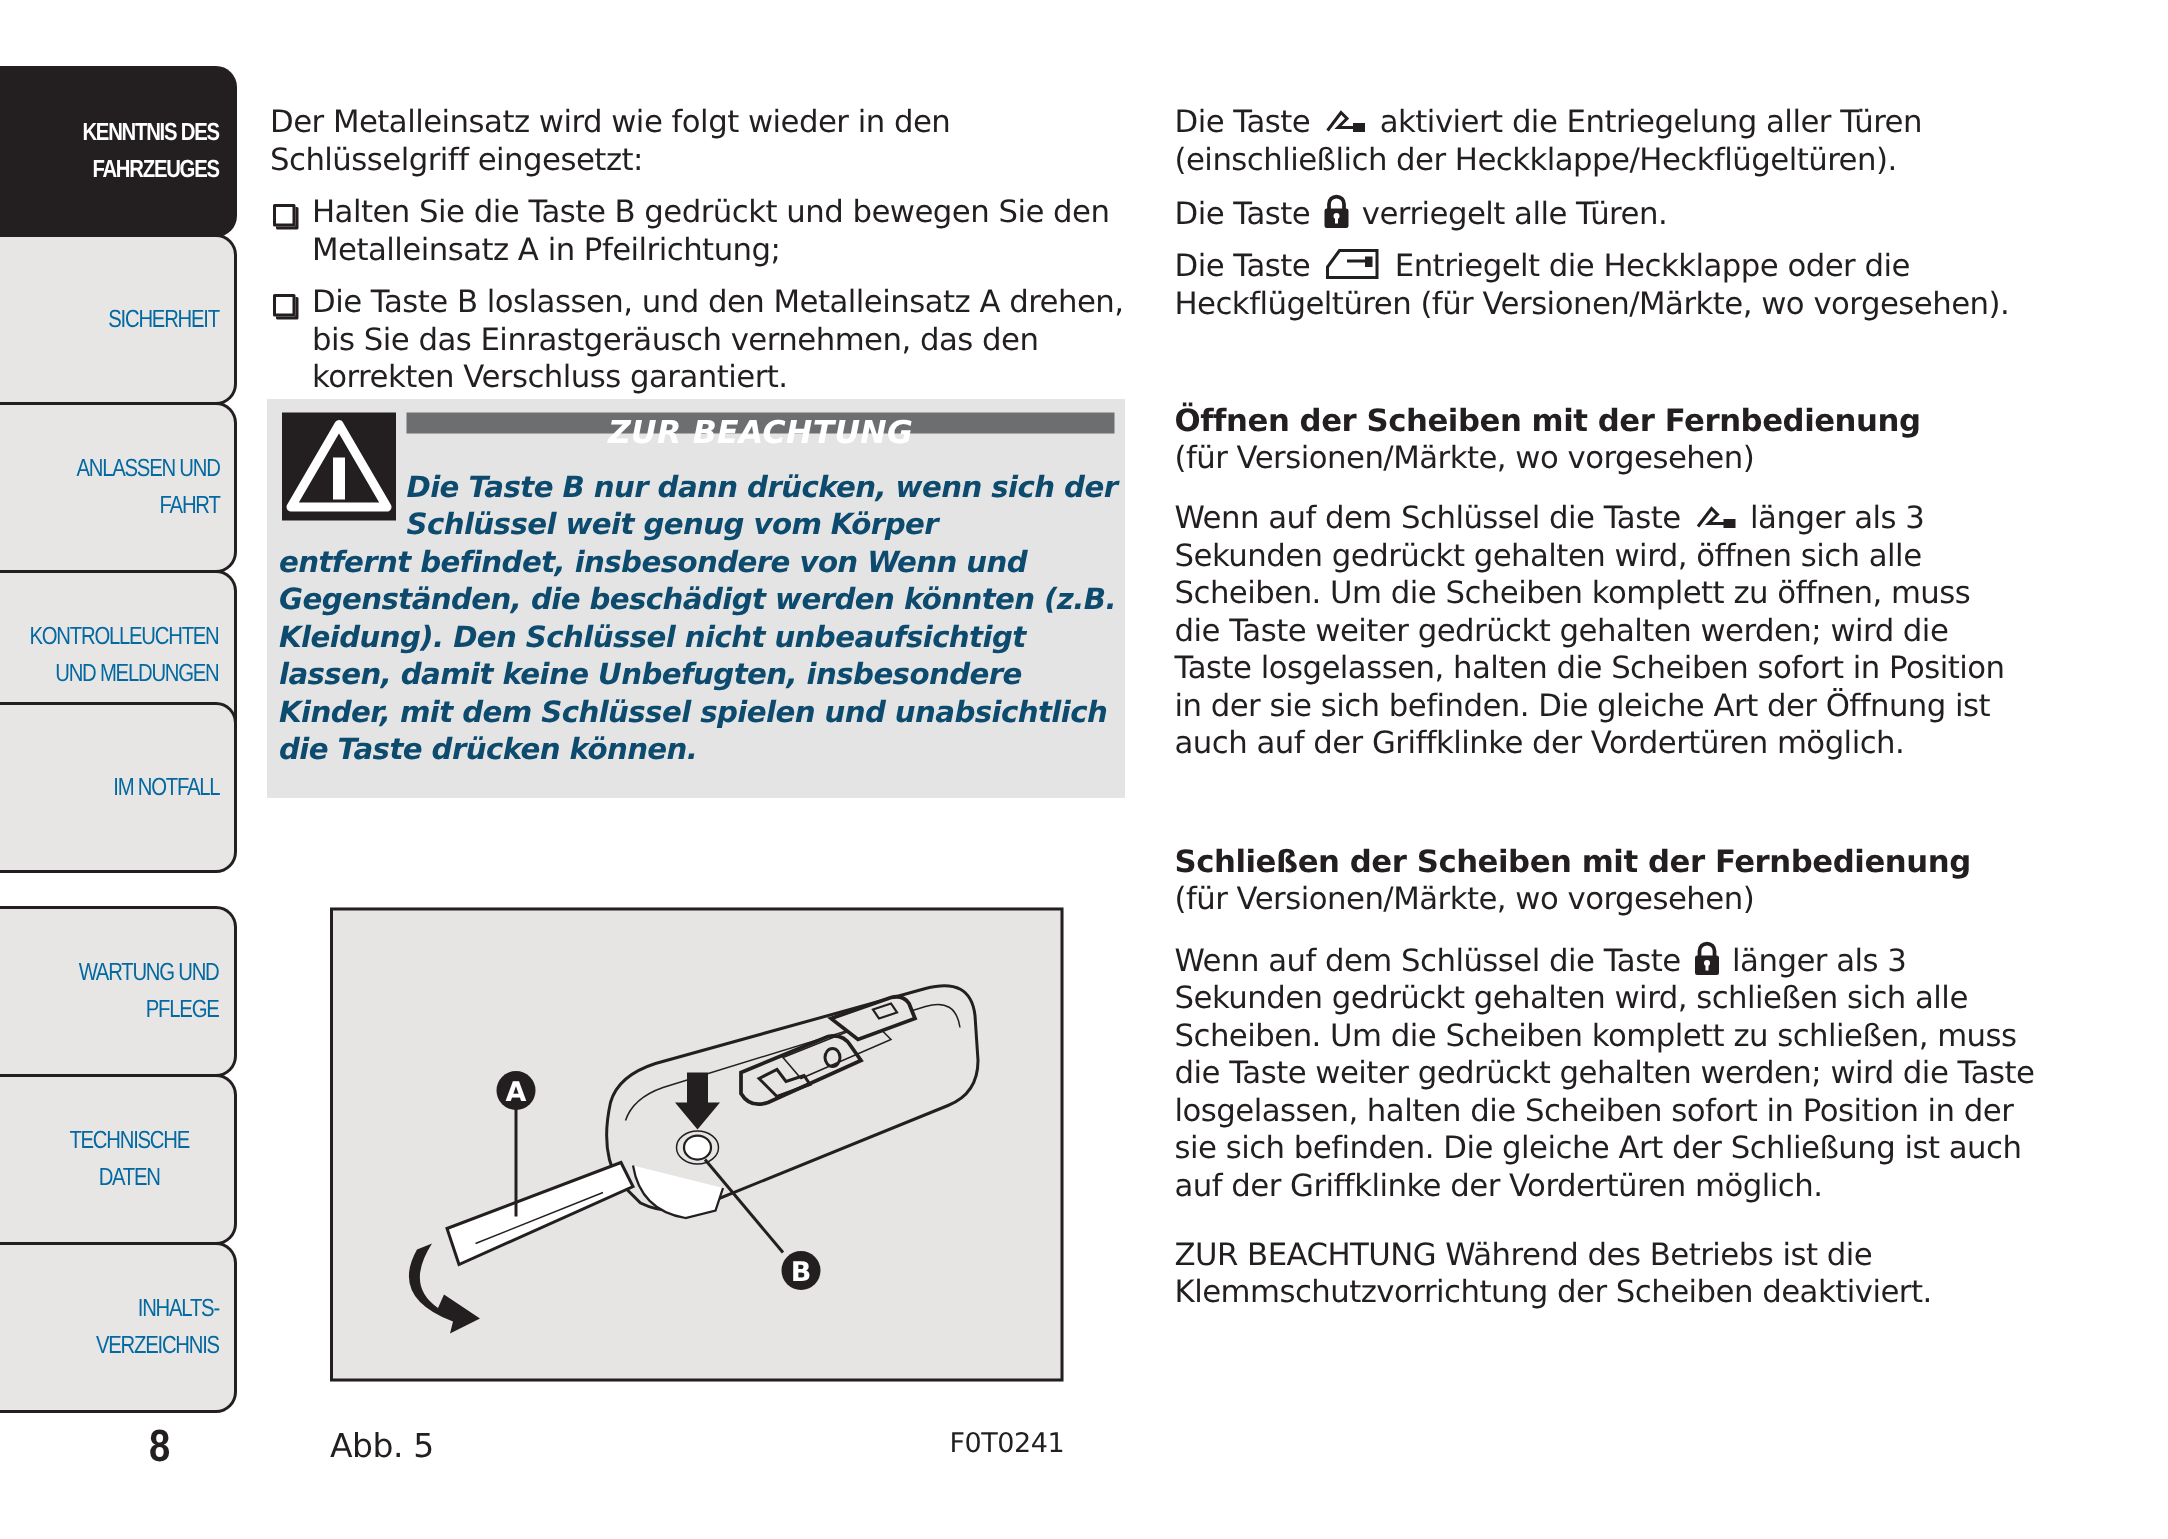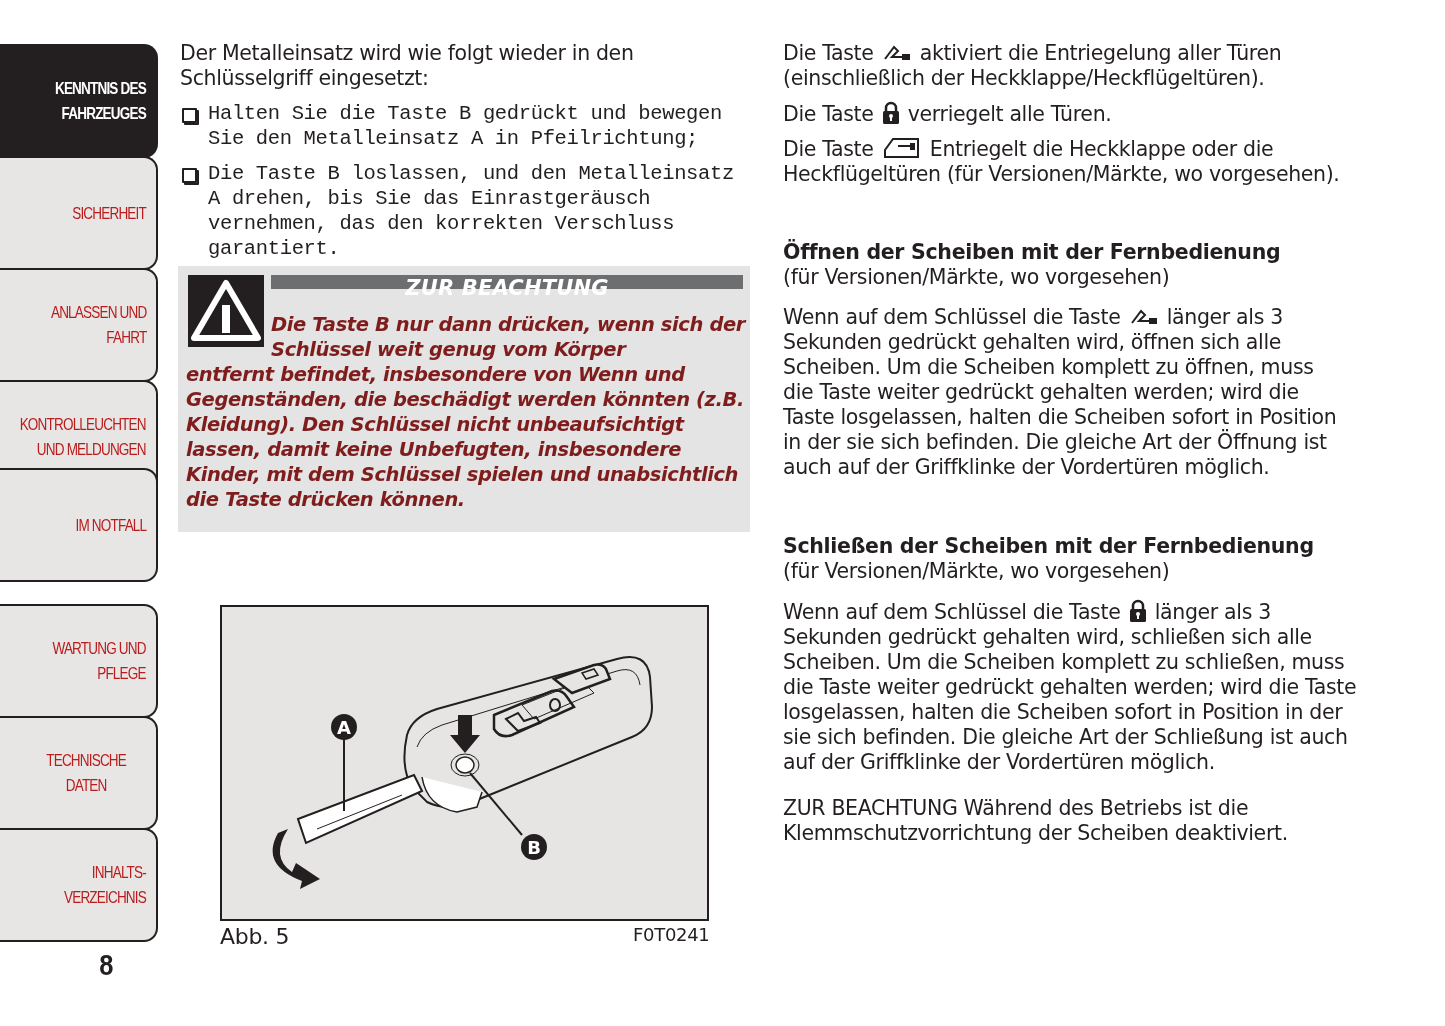--- a/index.html
+++ b/index.html
@@ -8,55 +8,55 @@
 
   
   .sidebar { position: absolute; left: 0; top: 44px; width: 158px; }
   .tab {
     position: absolute; left: 0; width: 158px; height: 114px;
     background: #e8e6e5; border: 2px solid #231f20; border-left: none;
     border-radius: 0 14px 14px 0;
     display: flex; align-items: center; justify-content: flex-end;
     padding-right: 10px; text-align: right;
     font-family: "Liberation Sans", sans-serif; font-size: 16.5px; line-height: 25px;
-    letter-spacing: -1px; transform-origin: right center; color: #b91c1c;
+    letter-spacing: -1px; transform-origin: right center; color: #0369a1;
     cursor: pointer;
   }
   .tab span { display: block; transform: scaleX(0.82); transform-origin: right center; white-space: pre-line; }
   .tab.active { background: #231f20; color: #ffffff; font-weight: bold; }
   .page-number {
     position: absolute; left: 98px; top: 948px; font-family: "Liberation Sans", sans-serif;
     font-weight: bold; font-size: 30px; color: #231f20; transform: scaleX(0.85);
   }
 
   
-  .body-text { font-family: "DejaVu Sans", sans-serif; font-size: 20.5px; line-height: 25px; color: #231f20; letter-spacing: -0.35px; }
+  .body-text { font-family: "DejaVu Sans", sans-serif; font-size: 20.5px; line-height: 25px; color: #231f20; letter-spacing: -0.35px; margin-top: 28px; }
   .para { position: absolute; }
-  .bullet-item { position: absolute; left: 180px; width: 575px; padding-left: 28px; font-family: Liberation Mono, monospace; }
+  .bullet-item { position: absolute; left: 180px; width: 575px; padding-left: 28px; }
   .bullet-box {
     position: absolute; left: 2px; top: 7px; width: 15px; height: 15px;
     border: 2px solid #231f20; border-radius: 1px; box-shadow: 2px 2px 0 #231f20;
   }
 
   
   .warning {
     position: absolute; left: 178px; top: 266px; width: 572px; height: 266px; background: #e4e4e4;
   }
   .warn-icon-box {
     position: absolute; left: 10px; top: 9px; width: 76px; height: 72px; background: #231f20;
   }
   .warn-header {
     position: absolute; left: 93px; top: 9px; width: 472px; height: 14px; background: #6d6e70;
     color: #ffffff; font-family: "DejaVu Sans", sans-serif; font-style: italic; font-weight: bold;
     font-size: 21px; text-align: center; line-height: 26px; letter-spacing: 0.2px;
   }
   .warn-text {
     position: absolute; left: 8px; top: 46px; width: 560px;
     font-family: "DejaVu Sans", sans-serif; font-style: italic; font-weight: bold;
-    font-size: 19.5px; line-height: 25px; color: #7f1d1d; letter-spacing: -0.4px;
+    font-size: 19.5px; line-height: 25px; color: #0c4a6e; letter-spacing: -0.4px;
   }
   .warn-text .indent { display: block; padding-left: 85px; }
 
   
   .figure {
     position: absolute; left: 220px; top: 605px; width: 489px; height: 316px;
     background: #e6e5e3; border: 2px solid #231f20;
   }
   .fig-caption { position: absolute; left: 220px; top: 924px; font-size: 22px; letter-spacing: -0.3px; }
   .fig-code { position: absolute; left: 633px; top: 922px; font-size: 18px; letter-spacing: -0.3px; }

